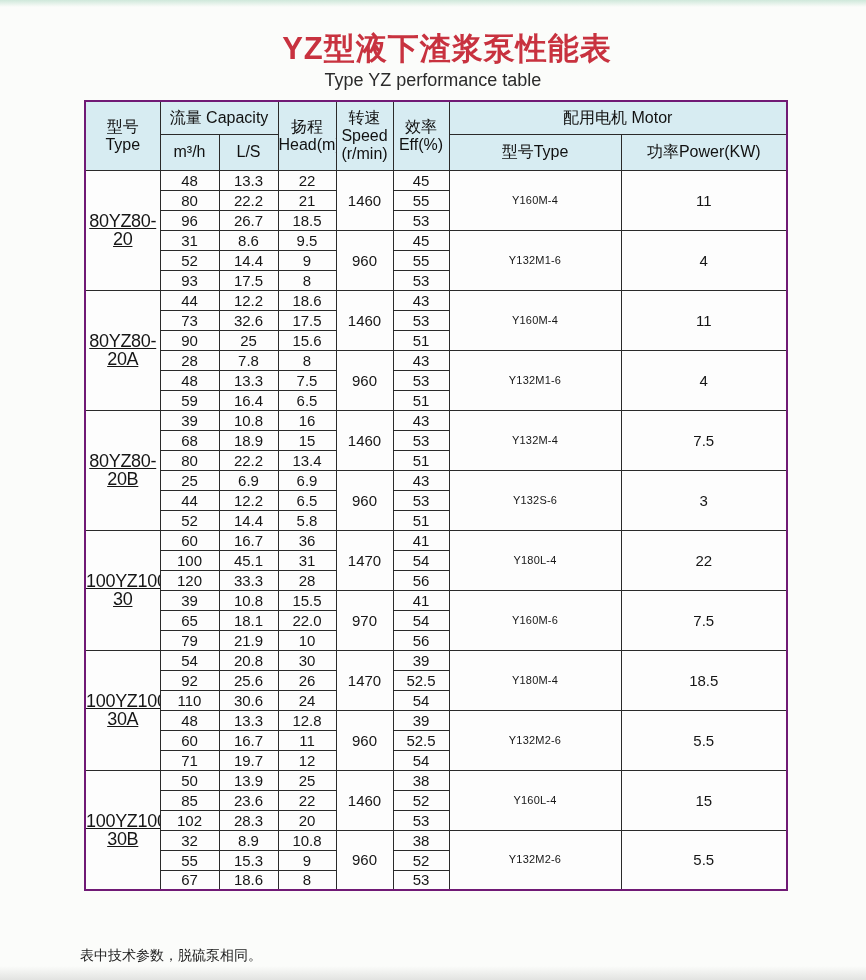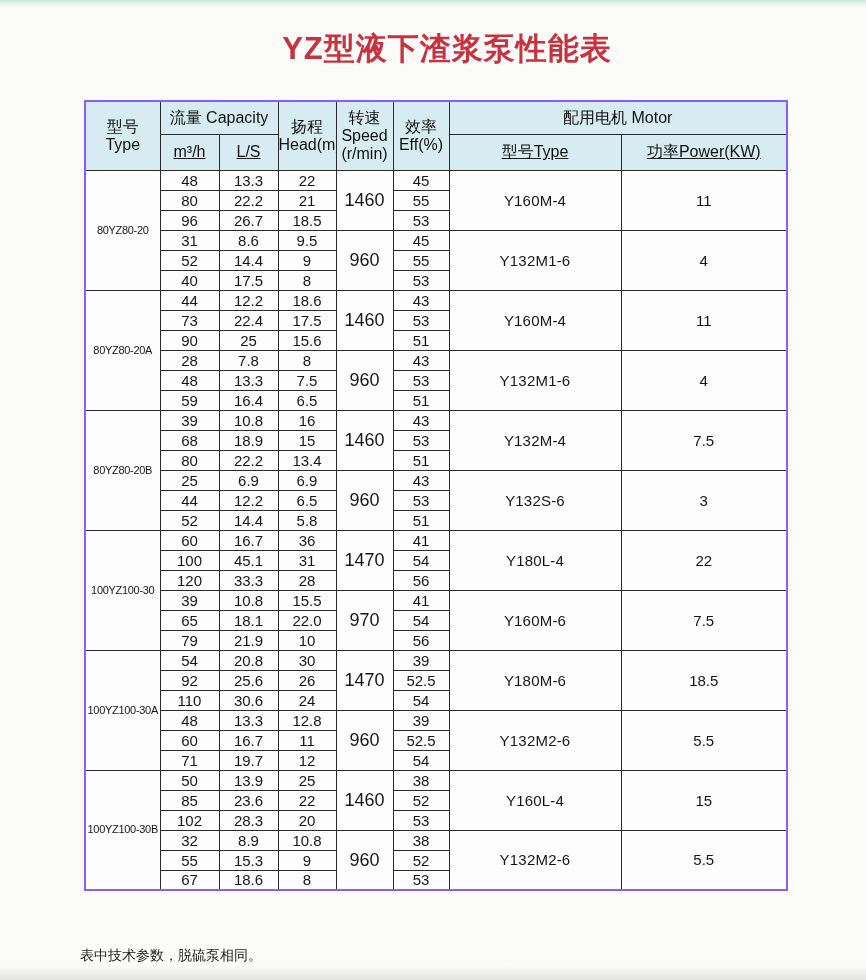--- a/index.html
+++ b/index.html
@@ -28,59 +28,60 @@
   }
   .subtitle {
     position:absolute; top:70px; left:0; width:100%;
     text-align:center;
     font-size:18px; color:#2b2b2b;
   }
   table.perf {
     position:absolute; left:84px; top:100px;
     width:702px;
     border-collapse:collapse; table-layout:fixed;
-    border:2px solid #8b5cf6;
+    border:2px solid #701a75;
   }
   .perf th, .perf td {
     border:1.5px solid #2a2a2a;
     text-align:center; vertical-align:middle;
     padding:0;
     font-weight:normal;
     overflow:hidden;
   }
   .perf thead th {
     background:#d7ecf2;
     font-size:16px; line-height:1.1;
     color:#111;
   }
   .perf thead tr.hrow1 { height:33px; }
-  .perf thead tr.hrow2 { height:36px;text-decoration:underline; }
+  .perf thead tr.hrow2 { height:36px; }
   .perf thead th span { display:block; }
   .perf tbody td {
     height:20px;
     background:#fdfdfd;
     font-size:15px; line-height:1;
     color:#161616;
   }
-  .perf td.type-cell { font-size:11px; letter-spacing:-0.3px; }
-  .perf td.speed-cell { font-size:18px; }
-  .perf td.motor-cell { font-size:15px; letter-spacing:0.2px; }
+  .perf td.type-cell { font-size:18px; letter-spacing:-0.3px;text-decoration:underline; }
+  .perf td.speed-cell { font-size:15px; }
+  .perf td.motor-cell { font-size:11px; letter-spacing:0.2px; }
   .perf td.power-cell { font-size:15px; }
   .footnote {
     position:absolute; left:80px; top:947px;
     font-size:14px; color:#222;
   }
 </style>
 </head>
 <body>
 
 <div class="page">
   <div class="top-band"></div>
 
   <h1 class="title">YZ型液下渣浆泵性能表</h1>
+  <div class="subtitle">Type YZ performance table</div>
 
   <table class="perf">
     <colgroup>
       <col style="width:75px">
       <col style="width:59px">
       <col style="width:59px">
       <col style="width:58px">
       <col style="width:57px">
       <col style="width:56px">
       <col style="width:172px">
@@ -147,38 +148,38 @@
           <td class="motor-cell" rowspan="3">Y132M1-6</td>
           <td class="power-cell" rowspan="3">4</td>
         </tr>
         <tr>
           <td>52</td>
           <td>14.4</td>
           <td>9</td>
           <td>55</td>
         </tr>
         <tr>
-          <td>40</td>
+          <td>93</td>
           <td>17.5</td>
           <td>8</td>
           <td>53</td>
         </tr>
         <tr>
           <td class="type-cell" rowspan="6">80YZ80-20A</td>
           <td>44</td>
           <td>12.2</td>
           <td>18.6</td>
           <td class="speed-cell" rowspan="3">1460</td>
           <td>43</td>
           <td class="motor-cell" rowspan="3">Y160M-4</td>
           <td class="power-cell" rowspan="3">11</td>
         </tr>
         <tr>
           <td>73</td>
-          <td>22.4</td>
+          <td>32.6</td>
           <td>17.5</td>
           <td>53</td>
         </tr>
         <tr>
           <td>90</td>
           <td>25</td>
           <td>15.6</td>
           <td>51</td>
         </tr>
         <tr>
@@ -288,21 +289,21 @@
           <td>10</td>
           <td>56</td>
         </tr>
         <tr>
           <td class="type-cell" rowspan="6">100YZ100-30A</td>
           <td>54</td>
           <td>20.8</td>
           <td>30</td>
           <td class="speed-cell" rowspan="3">1470</td>
           <td>39</td>
-          <td class="motor-cell" rowspan="3">Y180M-6</td>
+          <td class="motor-cell" rowspan="3">Y180M-4</td>
           <td class="power-cell" rowspan="3">18.5</td>
         </tr>
         <tr>
           <td>92</td>
           <td>25.6</td>
           <td>26</td>
           <td>52.5</td>
         </tr>
         <tr>
           <td>110</td>

